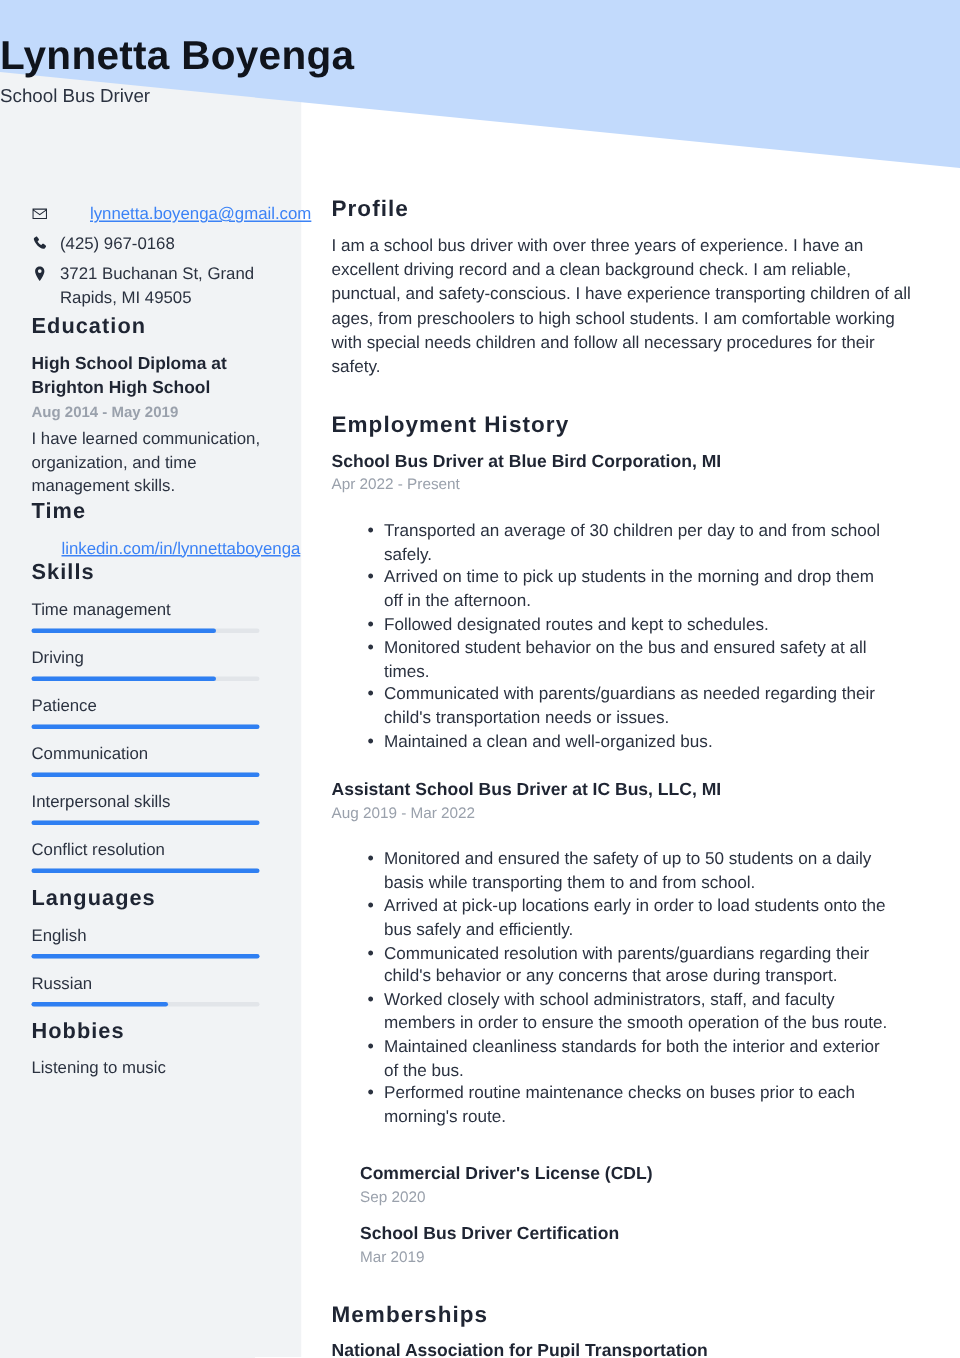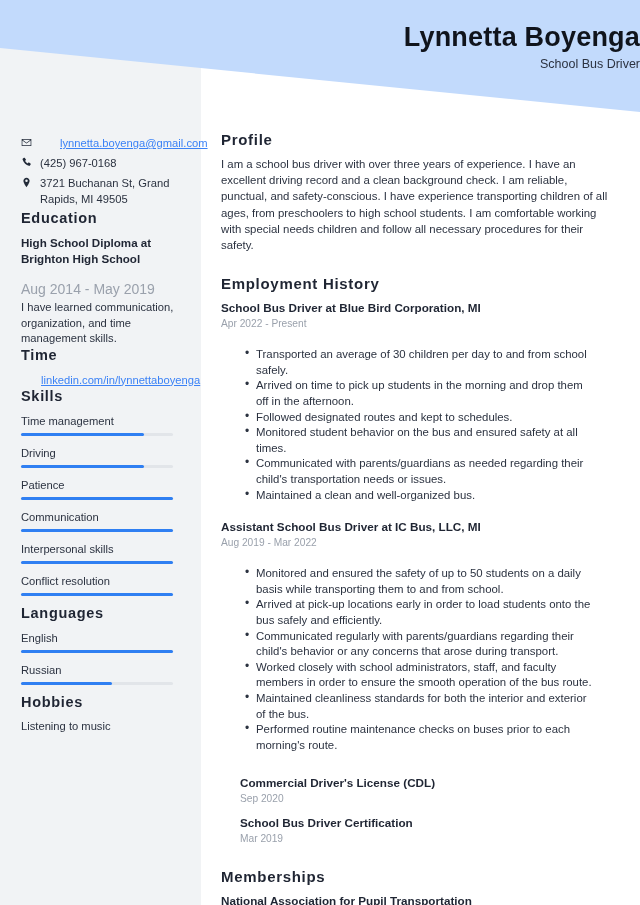--- a/index.html
+++ b/index.html
@@ -44,21 +44,21 @@
     background: #c2dafc;
     clip-path: polygon(0 0, 640px 0, 640px 112px, 0 48px);
     z-index: 3;
   }
   .banner-text {
     position: absolute;
     left: 0; top: 0;
     width: 640px;
     height: 115px;
     z-index: 4;
-    text-align: right;
+    text-align: left;
     padding-top: 20px;
   }
   .name {
     font-size: 27px;
     font-weight: bold;
     color: #10141c;
     letter-spacing: .2px;
     line-height: 34px;
   }
   .job-title {
@@ -111,24 +111,25 @@
     letter-spacing: .7px;
     margin-bottom: 9px;
   }
   .side-sub {
     font-size: 11.6px;
     font-weight: bold;
     color: #1f2533;
     line-height: 15.5px;
   }
   .side-date {
-    font-size: 14px;
+    font-size: 10px;
     color: #9aa1ac;
     line-height: 15px;
-    margin-top: 16px;
+    margin-top: 2px;
+    font-weight: bold;
   }
   .side-body {
     font-size: 11.2px;
     color: #2b3240;
     line-height: 15.5px;
     margin-top: 3px;
   }
   .link-line {
     font-size: 11.2px;
     line-height: 16px;
@@ -372,21 +373,21 @@
             <li>Maintained a clean and well-organized bus.</li>
           </ul>
       </div>
 
       <div class="job">
         <div class="job-h">Assistant School Bus Driver at IC Bus, LLC, MI</div>
         <div class="job-date">Aug 2019 - Mar 2022</div>
         <ul class="bullets">
             <li>Monitored and ensured the safety of up to 50 students on a daily basis while transporting them to and from school.</li>
             <li>Arrived at pick-up locations early in order to load students onto the bus safely and efficiently.</li>
-            <li>Communicated regularly with parents/guardians regarding their child's behavior or any concerns that arose during transport.</li>
+            <li>Communicated resolution with parents/guardians regarding their child's behavior or any concerns that arose during transport.</li>
             <li>Worked closely with school administrators, staff, and faculty members in order to ensure the smooth operation of the bus route.</li>
             <li>Maintained cleanliness standards for both the interior and exterior of the bus.</li>
             <li>Performed routine maintenance checks on buses prior to each morning's route.</li>
           </ul>
       </div>
     </div>
 
     <div class="sec sec-certs">
       <div class="cert">
         <div class="cert-name">Commercial Driver's License (CDL)</div>

